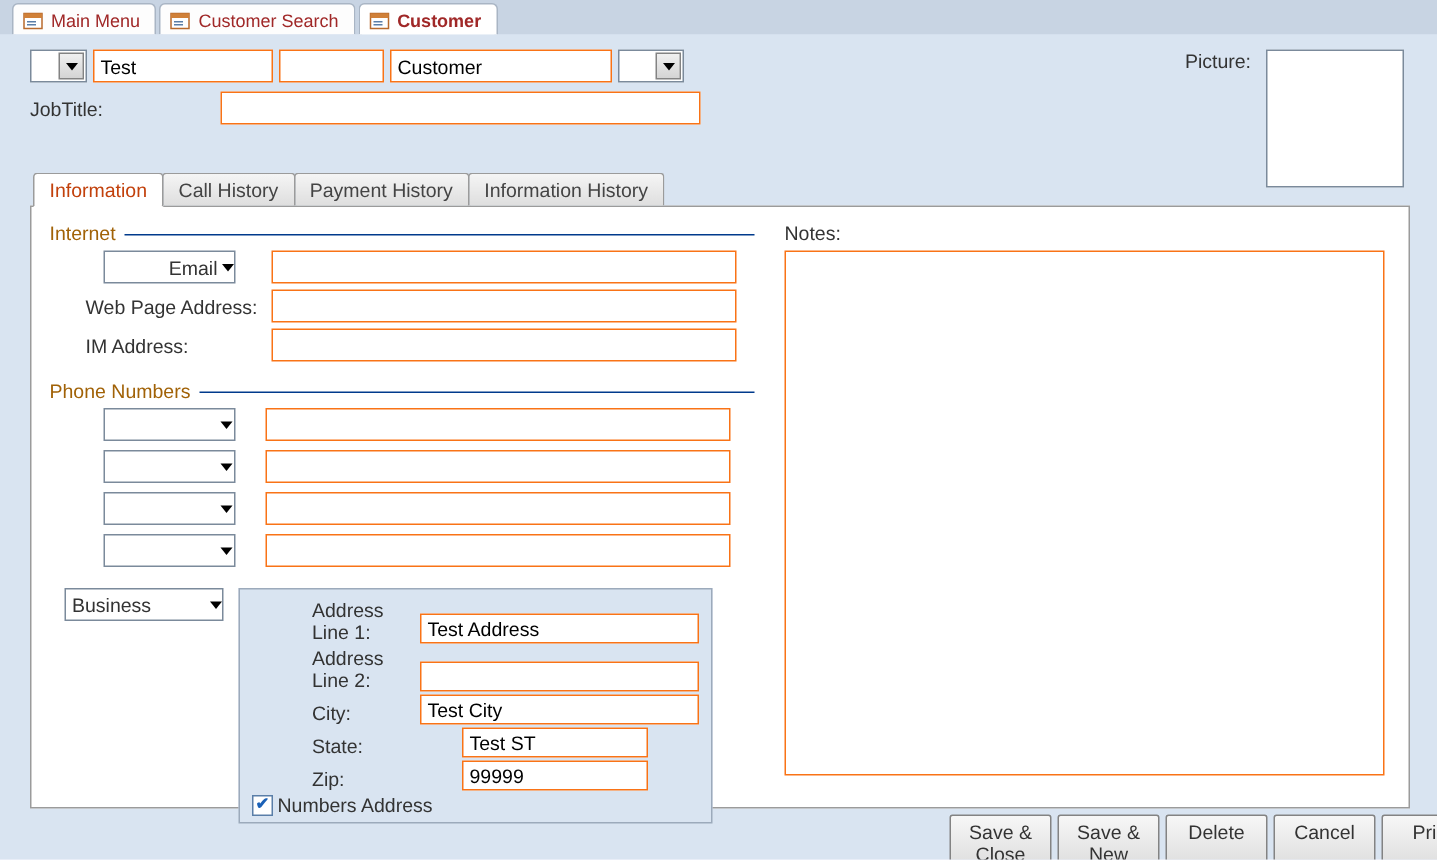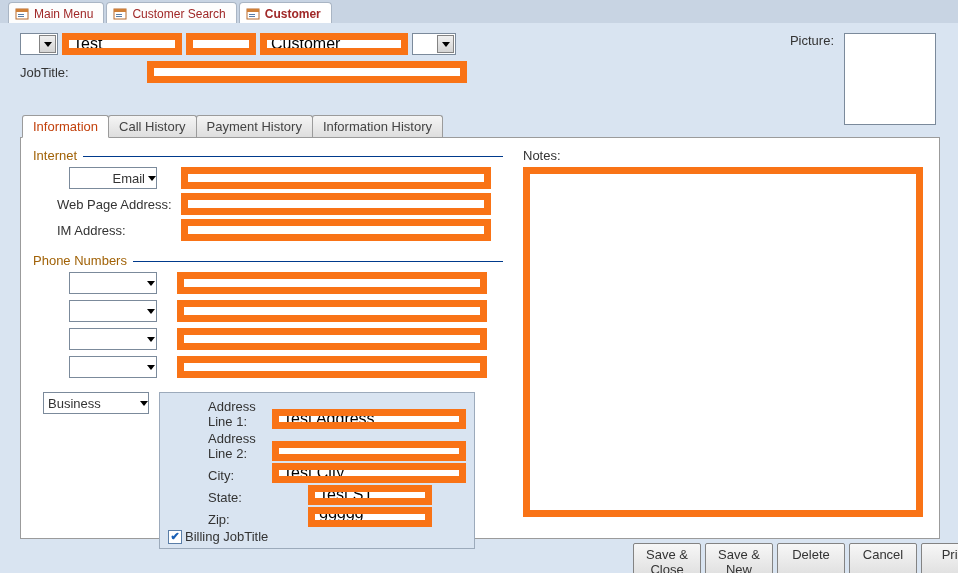--- a/index.html
+++ b/index.html
@@ -80,23 +80,23 @@
     justify-content: center;
   }
   .drop-btn .arrow {
     width: 0; height: 0;
     border-left: 4px solid transparent;
     border-right: 4px solid transparent;
     border-top: 5px solid #000;
   }
   input[type=text], textarea {
     font-family: inherit;
-    font-size: 16px;
+    font-size: 13px;
     padding: 2px 4px;
-    border: 7px solid #f97316;
+    border: 1px solid #f97316;
     background: #fff;
   }
   .field-120 { width: 120px; height: 22px; }
   .field-70 { width: 70px; height: 22px; }
   .field-148 { width: 148px; height: 22px; }
   .jobtitle-row {
     display: flex;
     align-items: center;
     gap: 6px;
     margin-bottom: 8px;
@@ -468,21 +468,21 @@
               <input type="text" class="addr-field-2" value="Test ST" style="">
             </div>
             <div class="addr-row">
               <label>Zip:</label>
               <input type="text" class="addr-field-2" value="99999" style="">
             </div>
             <div class="billing-row">
               <div class="billing-check">
                 <span class="chk">✔</span>
               </div>
-              <span>Billing JobTitle</span>
+              <span>Numbers Address</span>
             </div>
           </div>
         </div>
       </fieldset>
 
     </div>
 
     <div class="right-col">
       <span class="notes-label">Notes:</span>
       <textarea class="notes-area" style=""></textarea>

